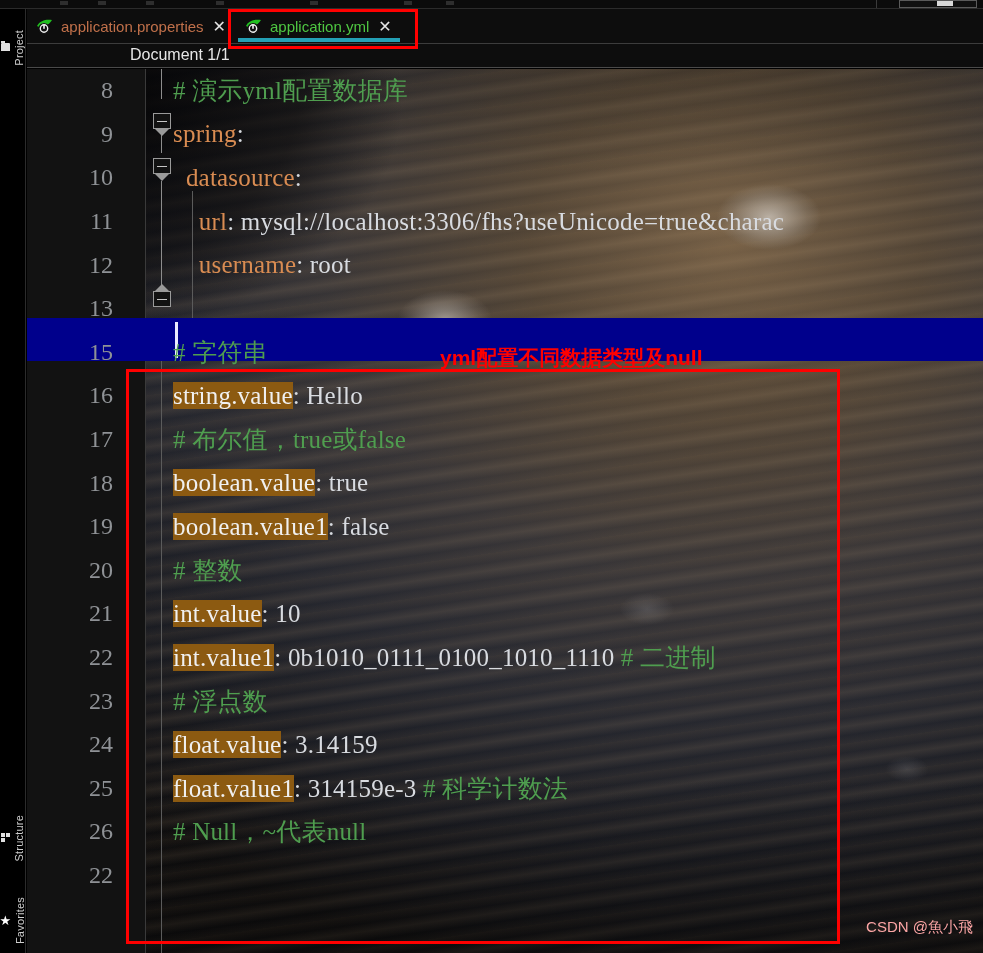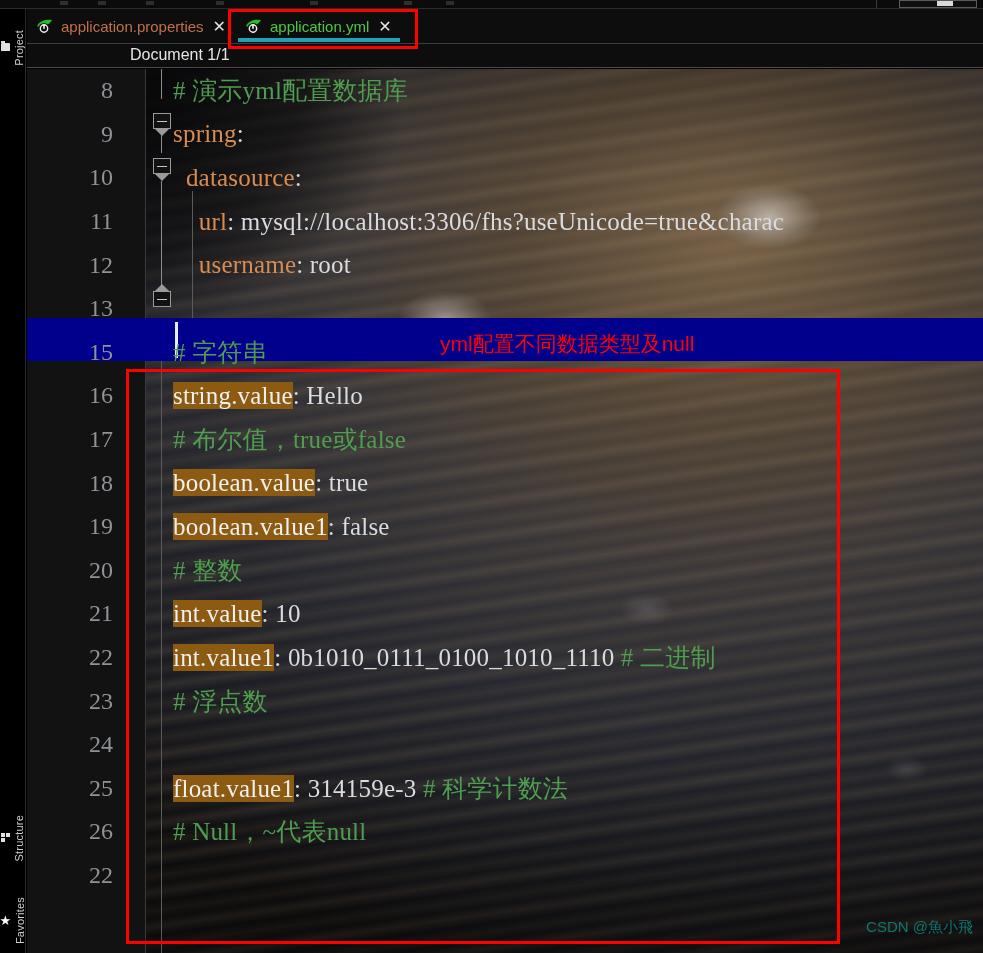--- a/index.html
+++ b/index.html
@@ -344,21 +344,21 @@
     font-family: "Liberation Sans", sans-serif;
     white-space: nowrap;
     pointer-events: none;
   }
 
   
   .watermark {
     position: absolute;
     right: 10px;
     bottom: 16px;
-    color: #0f766e;
+    color: #fca5a5;
     font-size: 15px;
     white-space: nowrap;
   }
 </style>
 </head>
 <body>
 
 <div id="app">
 
   <div class="toolbar-sliver">
@@ -510,37 +510,38 @@
         <div class="line">
           <span class="lnum">22</span>
           <span class="code"><span class="t-key-hl">int.value1</span><span class="t-punct">: </span><span class="t-val">0b1010_0111_0100_1010_1110</span><span class="t-punct"> </span><span class="t-comment"># 二进制</span></span>
         </div>
         <div class="line">
           <span class="lnum">23</span>
           <span class="code"><span class="t-comment"># 浮点数</span></span>
         </div>
         <div class="line">
           <span class="lnum">24</span>
+          <span class="code"><span class="t-key-hl">float.value</span><span class="t-punct">: </span><span class="t-val">3.14159</span></span>
         </div>
         <div class="line">
           <span class="lnum">25</span>
           <span class="code"><span class="t-key-hl">float.value1</span><span class="t-punct">: </span><span class="t-val">314159e-3</span><span class="t-punct"> </span><span class="t-comment"># 科学计数法</span></span>
         </div>
         <div class="line">
           <span class="lnum">26</span>
           <span class="code"><span class="t-comment"># Null，~代表null</span></span>
         </div>
         <div class="line">
           <span class="lnum">22</span>
         </div>
       </div>
 
     <div class="watermark">CSDN @魚小飛</div>
 
   </div>
 
   <div class="anno-box" style="left:228px; top:9px; width:190px; height:40px;"></div>
 
-  <div class="anno-text" style="left:440px; top:330px;">yml配置不同数据类型及null</div>
+  <div class="anno-text" style="left:440px; top:344px;font-weight:bold;">yml配置不同数据类型及null</div>
 
   <div class="anno-box" style="left:126px; top:369px; width:714px; height:575px;"></div>
 
 </div>
 
 </body></html>

